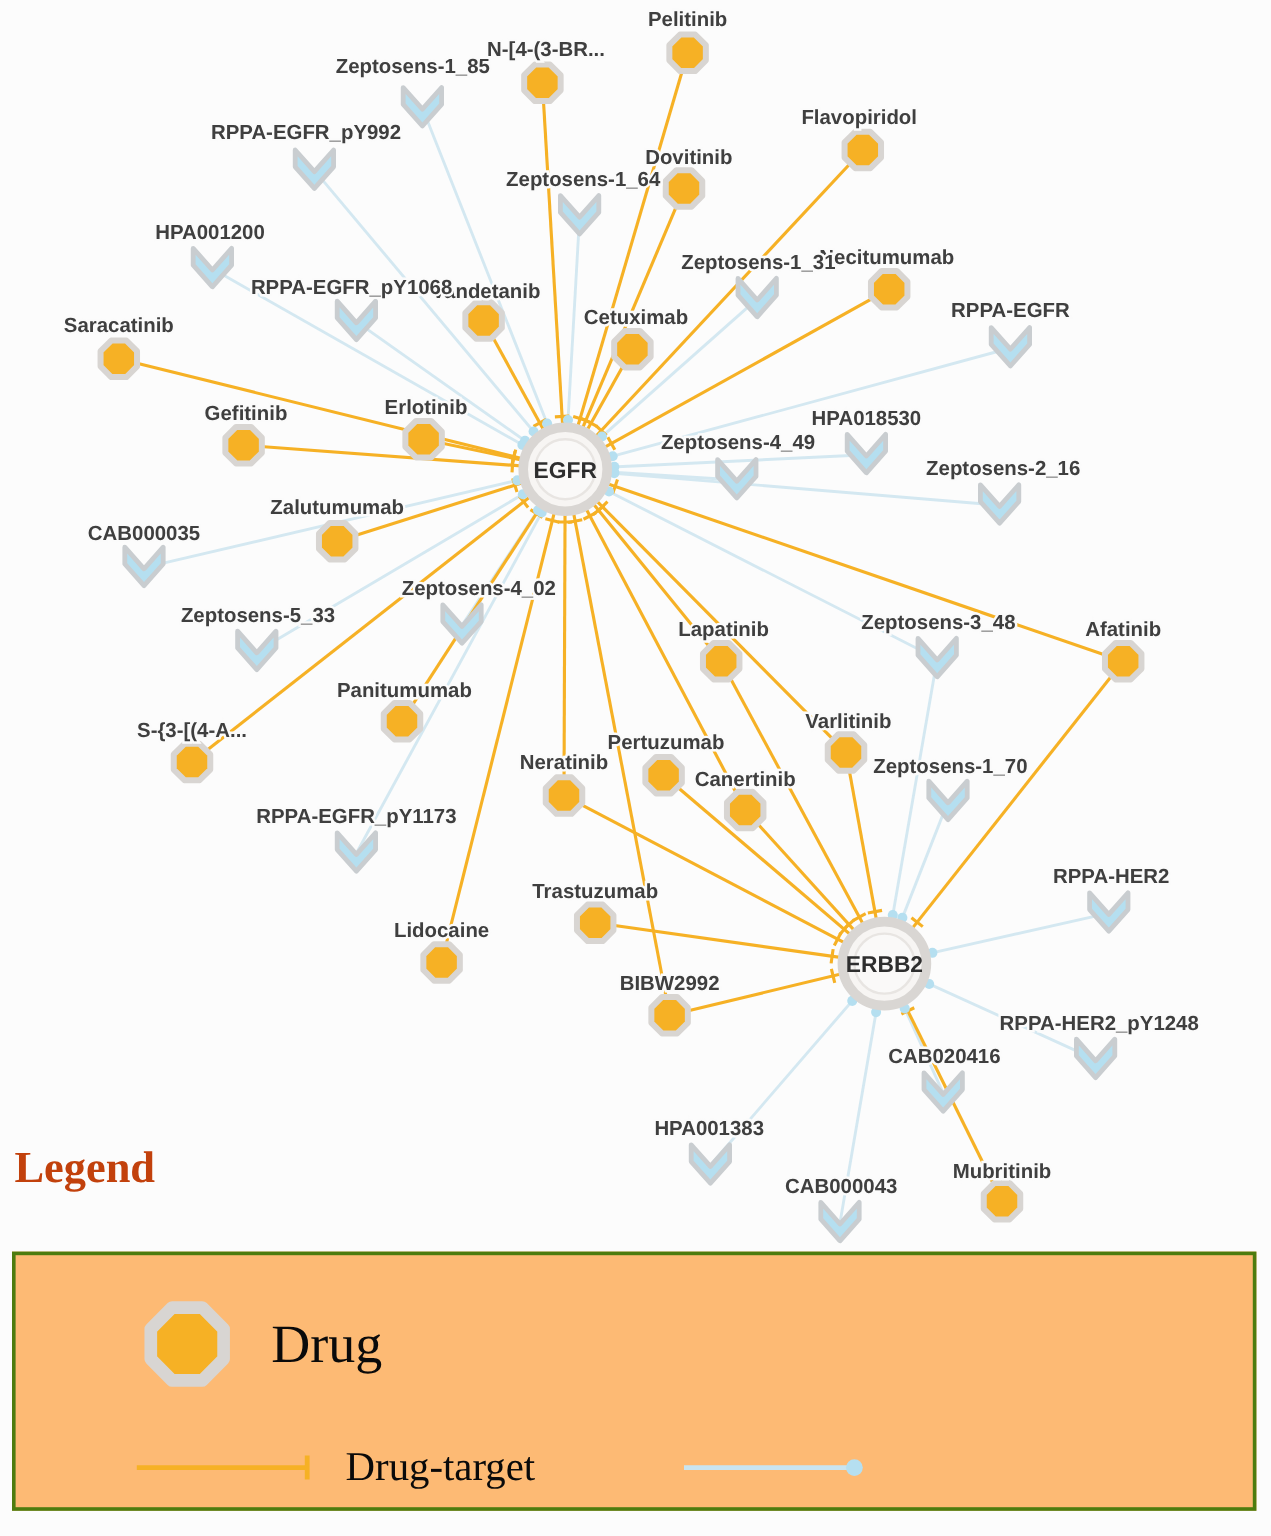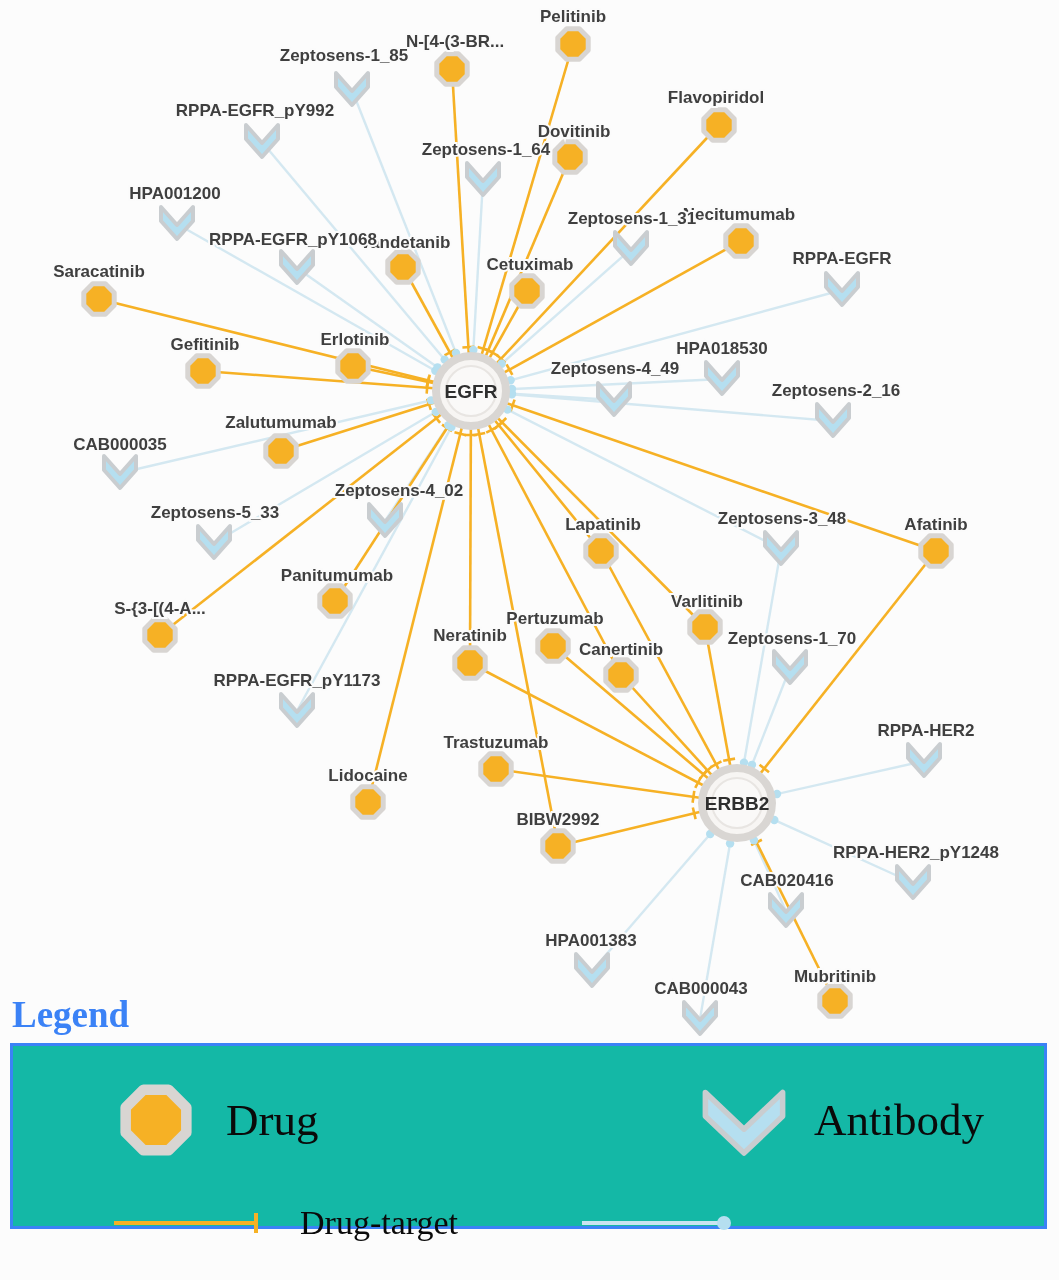--- a/index.html
+++ b/index.html
@@ -1,29 +1,29 @@
 <!DOCTYPE html>
 <html><head>
 <meta charset="utf-8">
 <style>
   html,body{margin:0;padding:0;background:#ffffff;}
   .page{position:relative;width:1059px;height:1280px;background:#fcfcfc;overflow:hidden;
         font-family:"Liberation Sans",sans-serif;}
   svg.graph{position:absolute;left:0;top:0;}
-  .legend-title{position:absolute;left:12px;top:993px;font-family:"Liberation Serif",serif;
-        font-weight:bold;font-size:37px;color:#3b82f6;}
-  .legend-box{position:absolute;left:10px;top:1043px;width:1037px;height:186px;
-        border:3px solid #3b82f6;background:#14b8a6;box-sizing:border-box;}
+  .legend-title{position:absolute;left:12px;top:952px;font-family:"Liberation Serif",serif;
+        font-weight:bold;font-size:37px;color:#c2410c;}
+  .legend-box{position:absolute;left:10px;top:1043px;width:1037px;height:216px;
+        border:3px solid #4d7c0f;background:#fdba74;box-sizing:border-box;}
   .legend-row1{position:absolute;left:0;right:0;top:26px;display:flex;align-items:center;
         justify-content:space-between;padding:0 60px 0 95px;}
   .legend-item{display:flex;align-items:center;gap:22px;}
   .legend-item-label{font-family:"Liberation Serif",serif;font-size:45px;color:#0a0a0a;}
   .legend-row2{position:absolute;left:0;right:0;top:158px;display:flex;align-items:center;
         padding:0 0 0 95px;}
-  .legend-edge-label{font-family:"Liberation Serif",serif;font-size:34px;color:#0a0a0a;margin-left:32px;}
+  .legend-edge-label{font-family:"Liberation Serif",serif;font-size:34px;color:#0a0a0a;margin-left:20px;}
   .legend-spacer{width:118px;}
 </style>
 </head>
 <body>
 
 <div class="page">
 
   <svg class="graph" width="1059" height="1280" viewBox="0 0 1059 1280">
       <g>
         <line x1="471" y1="391" x2="352" y2="90" stroke="#D4E8F1" stroke-width="2.4"></line>
@@ -331,26 +331,20 @@
     <div class="legend-row1">
 
       <div class="legend-item">
         <svg width="96" height="96" viewBox="0 0 100 100">
           <polygon points="63.1,18.4 81.6,36.9 81.6,63.1 63.1,81.6 36.9,81.6 18.4,63.1 18.4,36.9 36.9,18.4" fill="#F6B125" stroke="#D8D5D2" stroke-width="11" stroke-linejoin="round"></polygon>
         </svg>
         <span class="legend-item-label">Drug</span>
       </div>
 
 
-      <div class="legend-item">
-        <svg width="96" height="92" viewBox="0 0 100 100">
-          <path d="M 8,20 L 50,60 L 92,20 L 92,46 L 50,86 L 8,46 Z" fill="#B5DFF0" stroke="#C9CDD0" stroke-width="6" stroke-linejoin="round"></path>
-        </svg>
-        <span class="legend-item-label">Antibody</span>
-      </div>
 
     </div>
 
     <div class="legend-row2">
       <svg width="160" height="30" viewBox="0 0 160 30">
         <line x1="6" y1="15" x2="148" y2="15" stroke="#F6B125" stroke-width="4"></line>
         <line x1="148" y1="5" x2="148" y2="25" stroke="#F6B125" stroke-width="4"></line>
       </svg>
       <span class="legend-edge-label">Drug-target</span>
 

